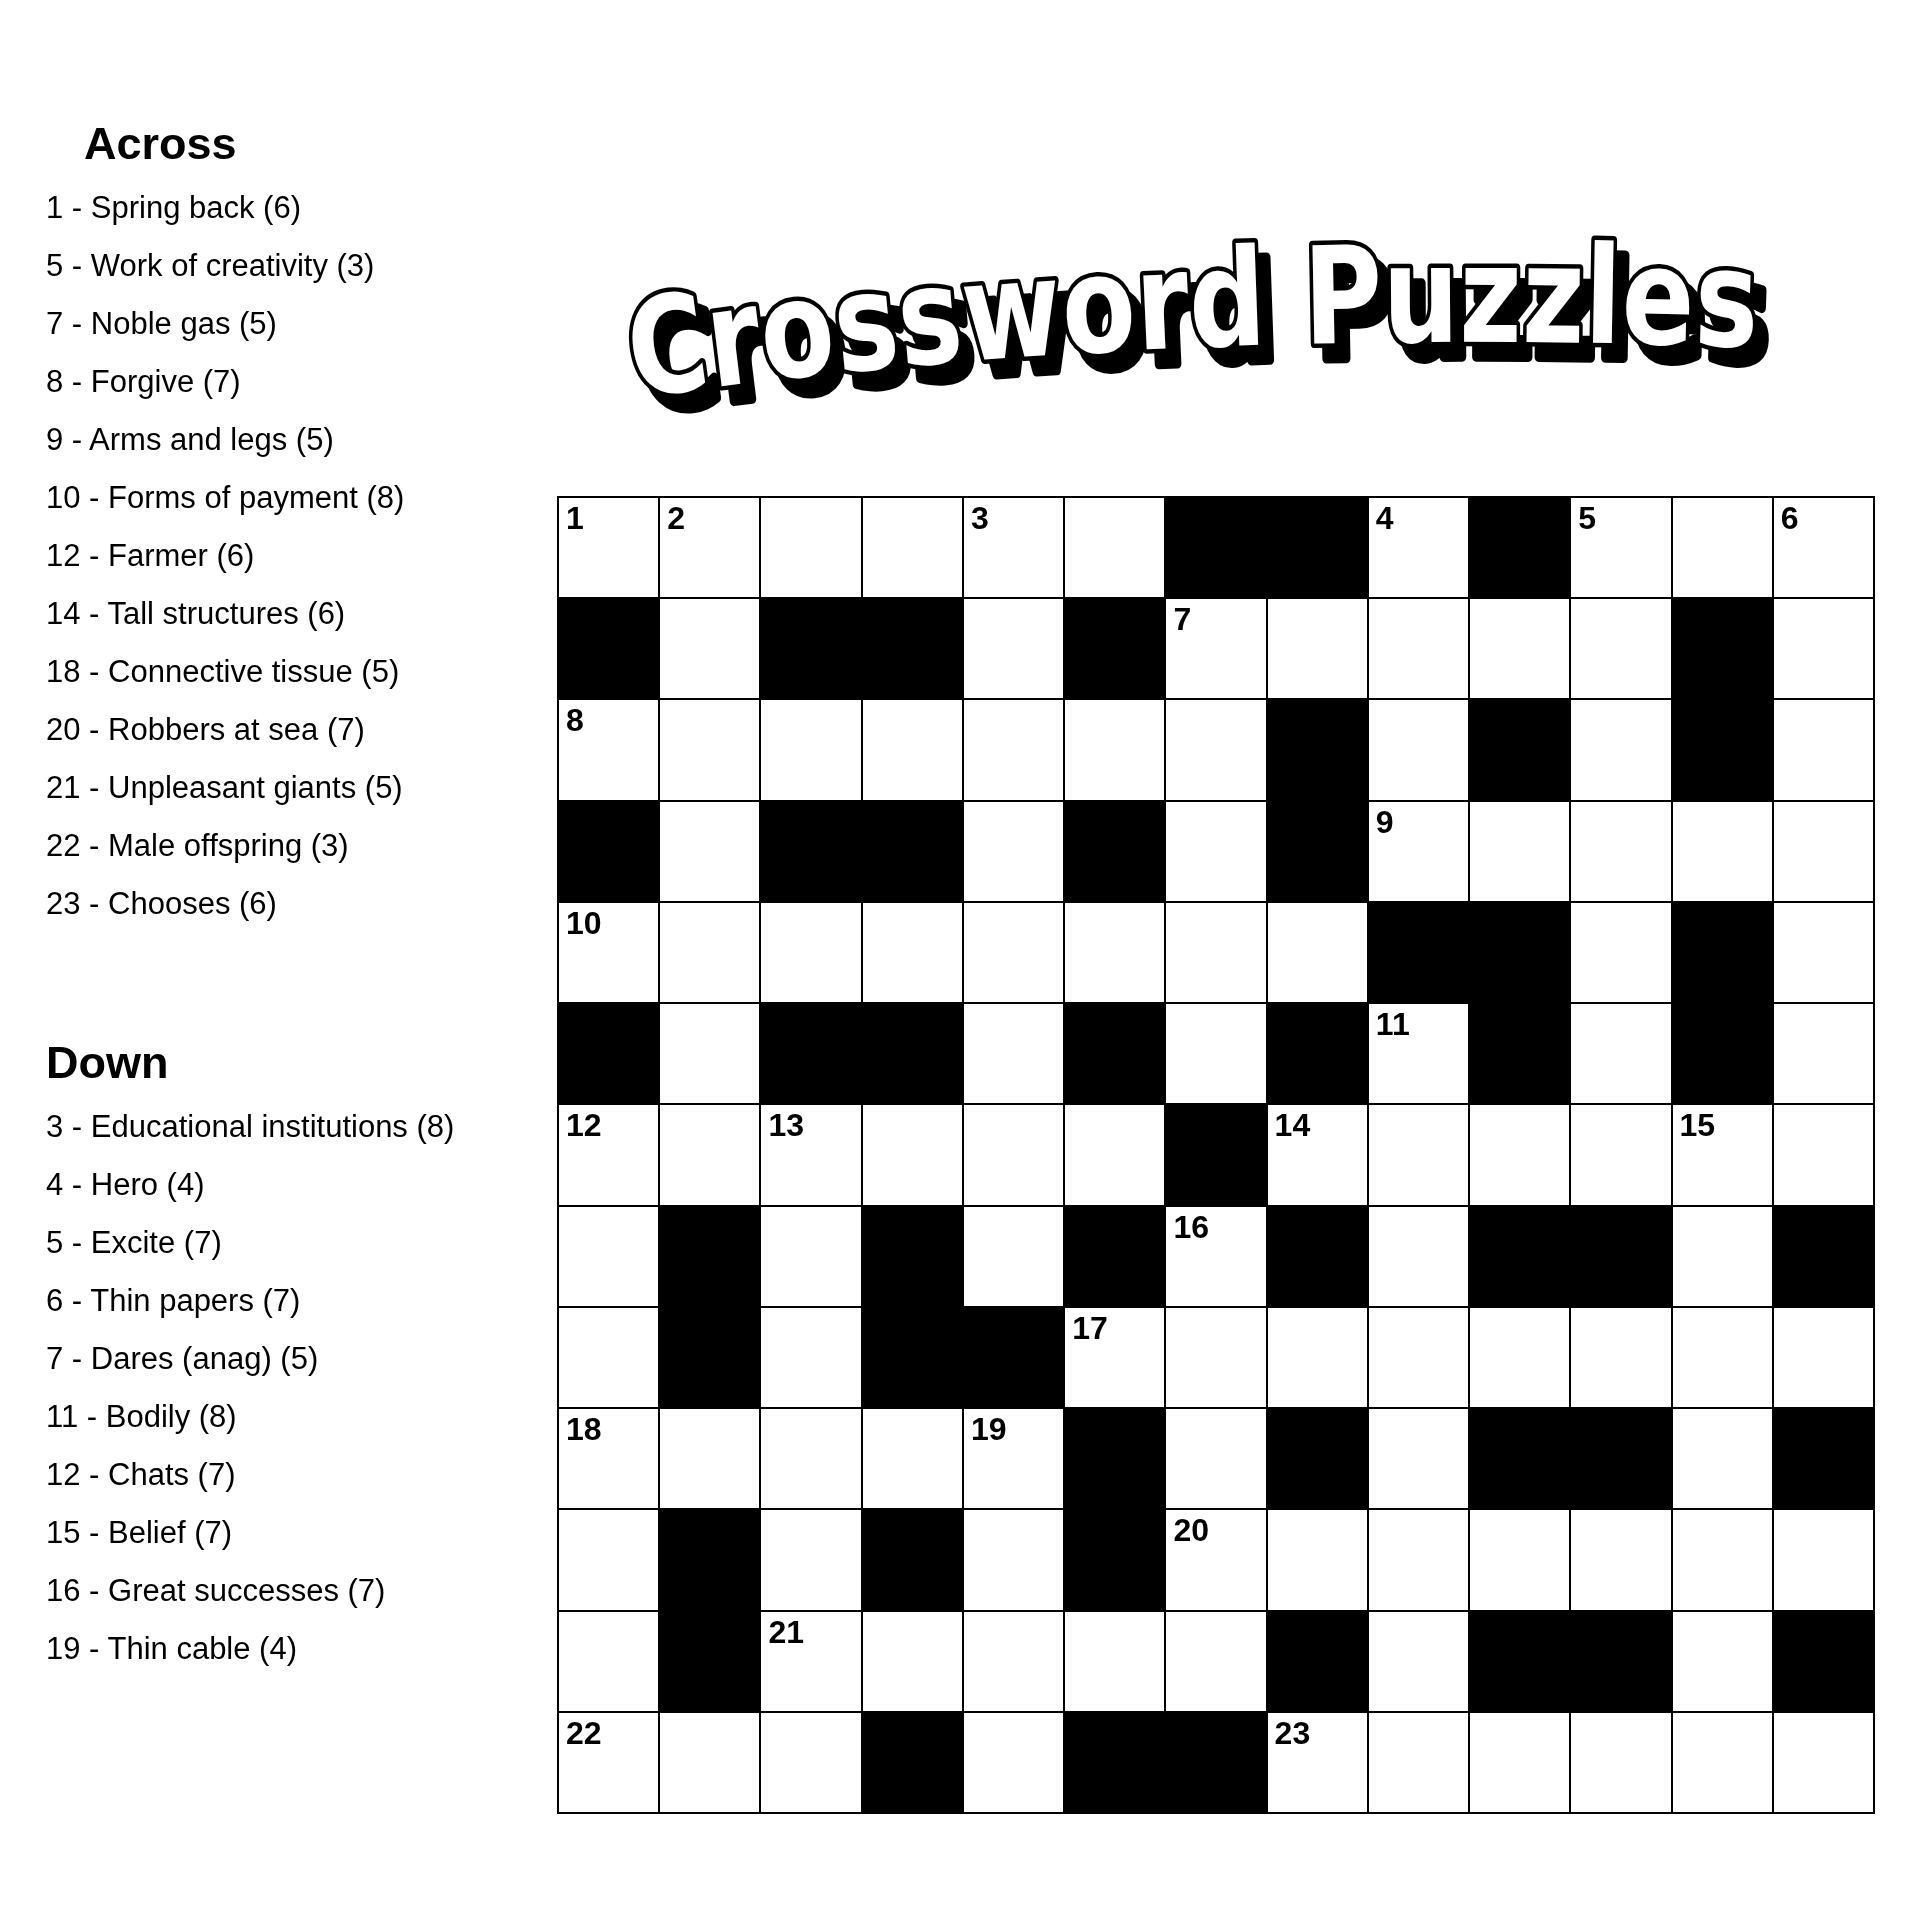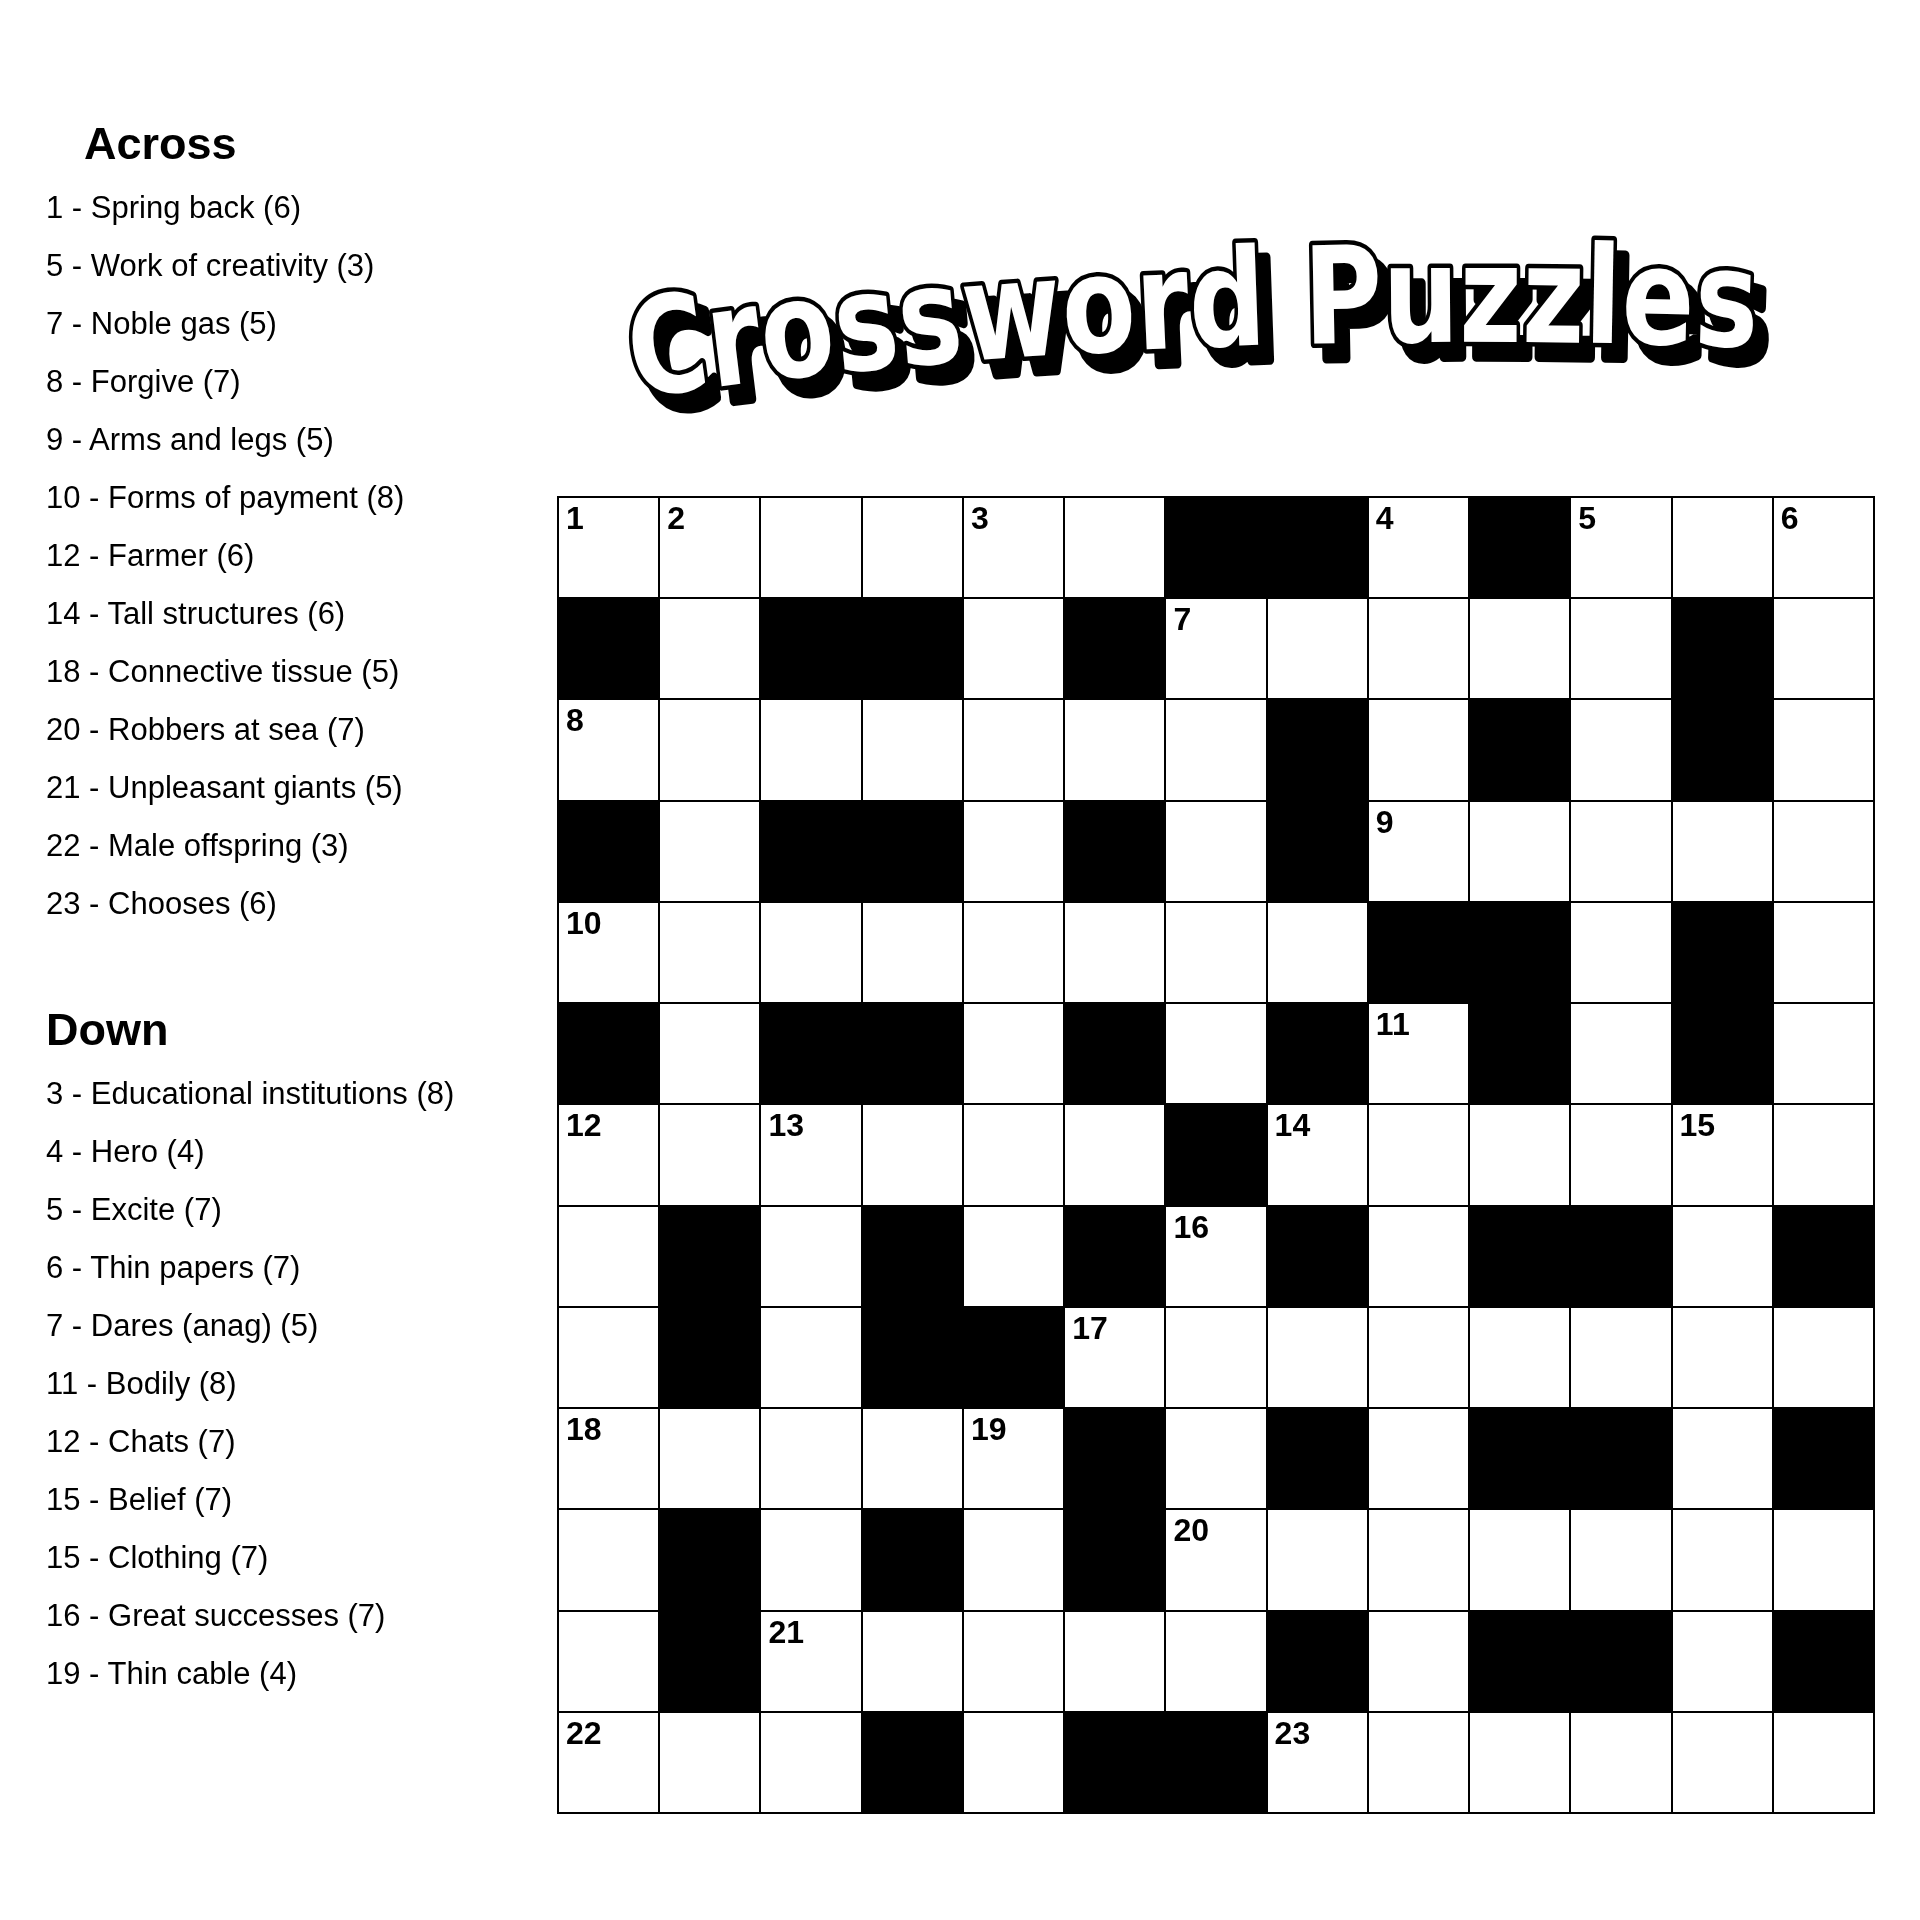--- a/index.html
+++ b/index.html
@@ -5,21 +5,21 @@
   html,body{margin:0;padding:0;}
   body{
     width:1920px;height:1920px;position:relative;
     background:#ffffff;color:#000000;
     font-family:"Liberation Sans","DejaVu Sans",sans-serif;
     overflow:hidden;
   }
   
   .clues{position:absolute;left:46px;width:500px;}
   #across-section{top:95px;}
-  #down-section{top:1005px;}
+  #down-section{top:1038px;}
   .clues h2{
     font-size:45px;font-weight:bold;margin:0;line-height:50px;letter-spacing:0;
   }
   #across-section h2{padding-left:38px;margin-top:24px;}
   .clues ul{list-style:none;margin:10px 0 0 0;padding:0;}
   .clue{
     font-size:31px;line-height:58px;white-space:nowrap;
   }
   
   #title-svg{position:absolute;left:590px;top:130px;}
@@ -66,21 +66,20 @@
   <h2>Down</h2>
   <ul id="down-list">
       <li class="clue">3 - Educational institutions (8)</li>
       <li class="clue">4 - Hero (4)</li>
       <li class="clue">5 - Excite (7)</li>
       <li class="clue">6 - Thin papers (7)</li>
       <li class="clue">7 - Dares (anag) (5)</li>
       <li class="clue">11 - Bodily (8)</li>
       <li class="clue">12 - Chats (7)</li>
       <li class="clue">15 - Belief (7)</li>
-      <li class="clue">15 - Clothing (7)</li>
       <li class="clue">16 - Great successes (7)</li>
       <li class="clue">19 - Thin cable (4)</li>
     </ul>
 </div>
 
 <svg id="title-svg" width="1220" height="320" viewBox="0 0 1220 320" xmlns="http://www.w3.org/2000/svg" xmlns:xlink="http://www.w3.org/1999/xlink">
   <path id="title-arc" d="M 45 268 Q 700 172 1560 240" fill="none"></path>
   <g transform="translate(12,15)">
     <text font-family="DejaVu Sans, Liberation Sans, sans-serif" font-size="135" font-weight="bold" fill="#000000" stroke="#000000" stroke-width="10" stroke-linejoin="round">
       <textPath xlink:href="#title-arc" href="#title-arc" textLength="1125" lengthAdjust="spacingAndGlyphs">Crossword Puzzles</textPath>

